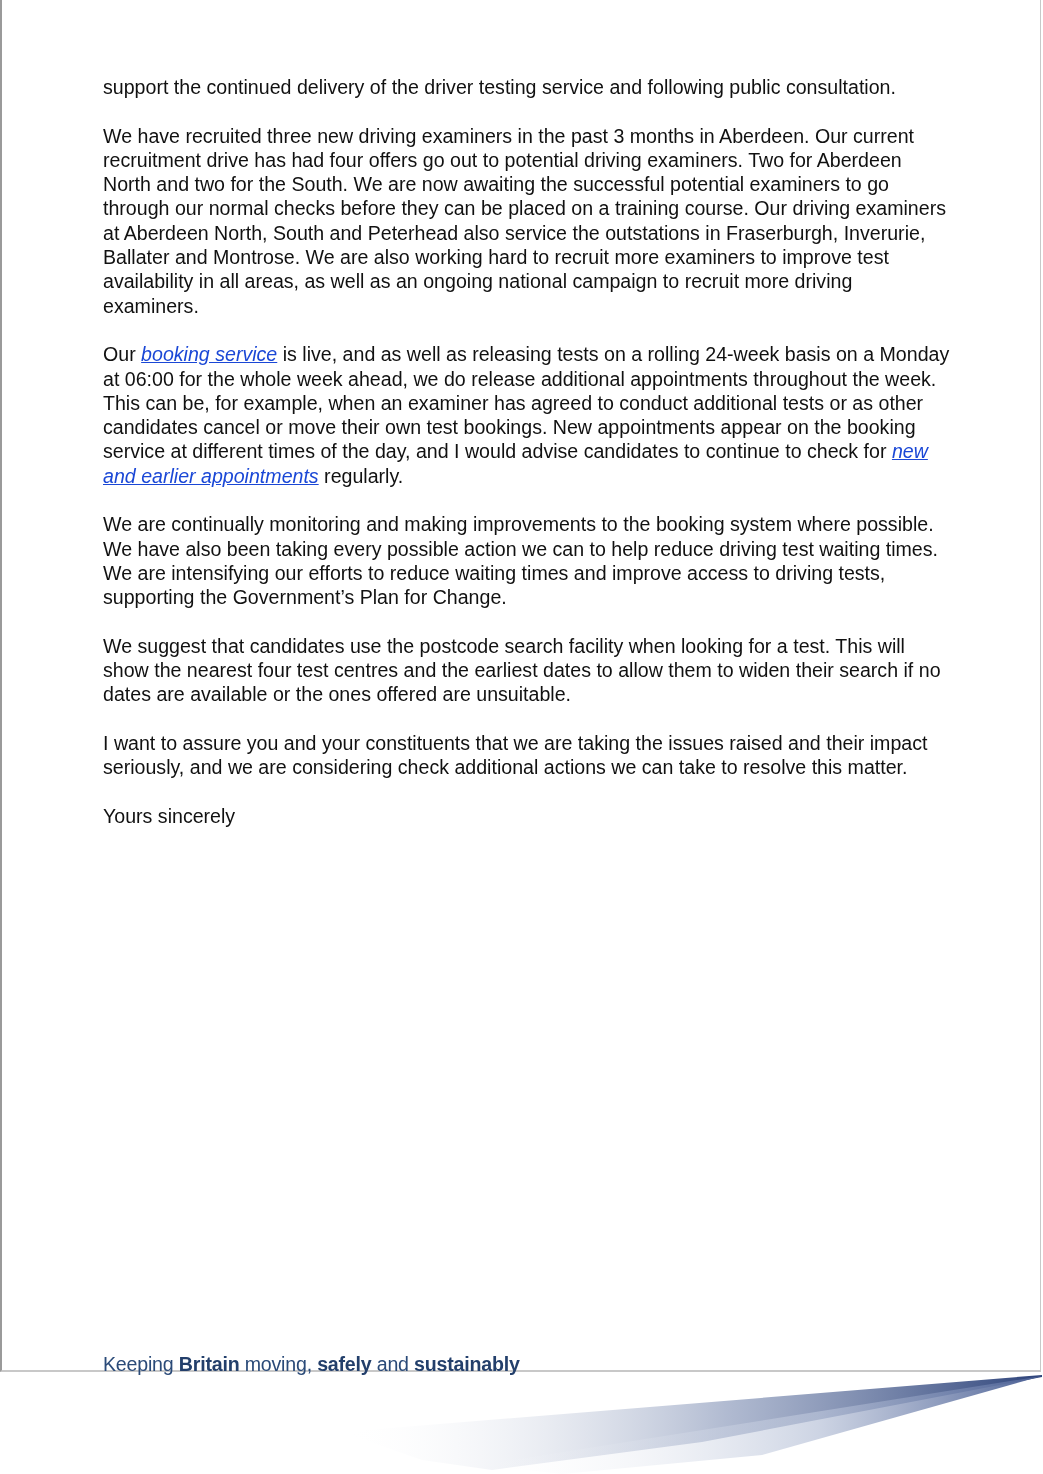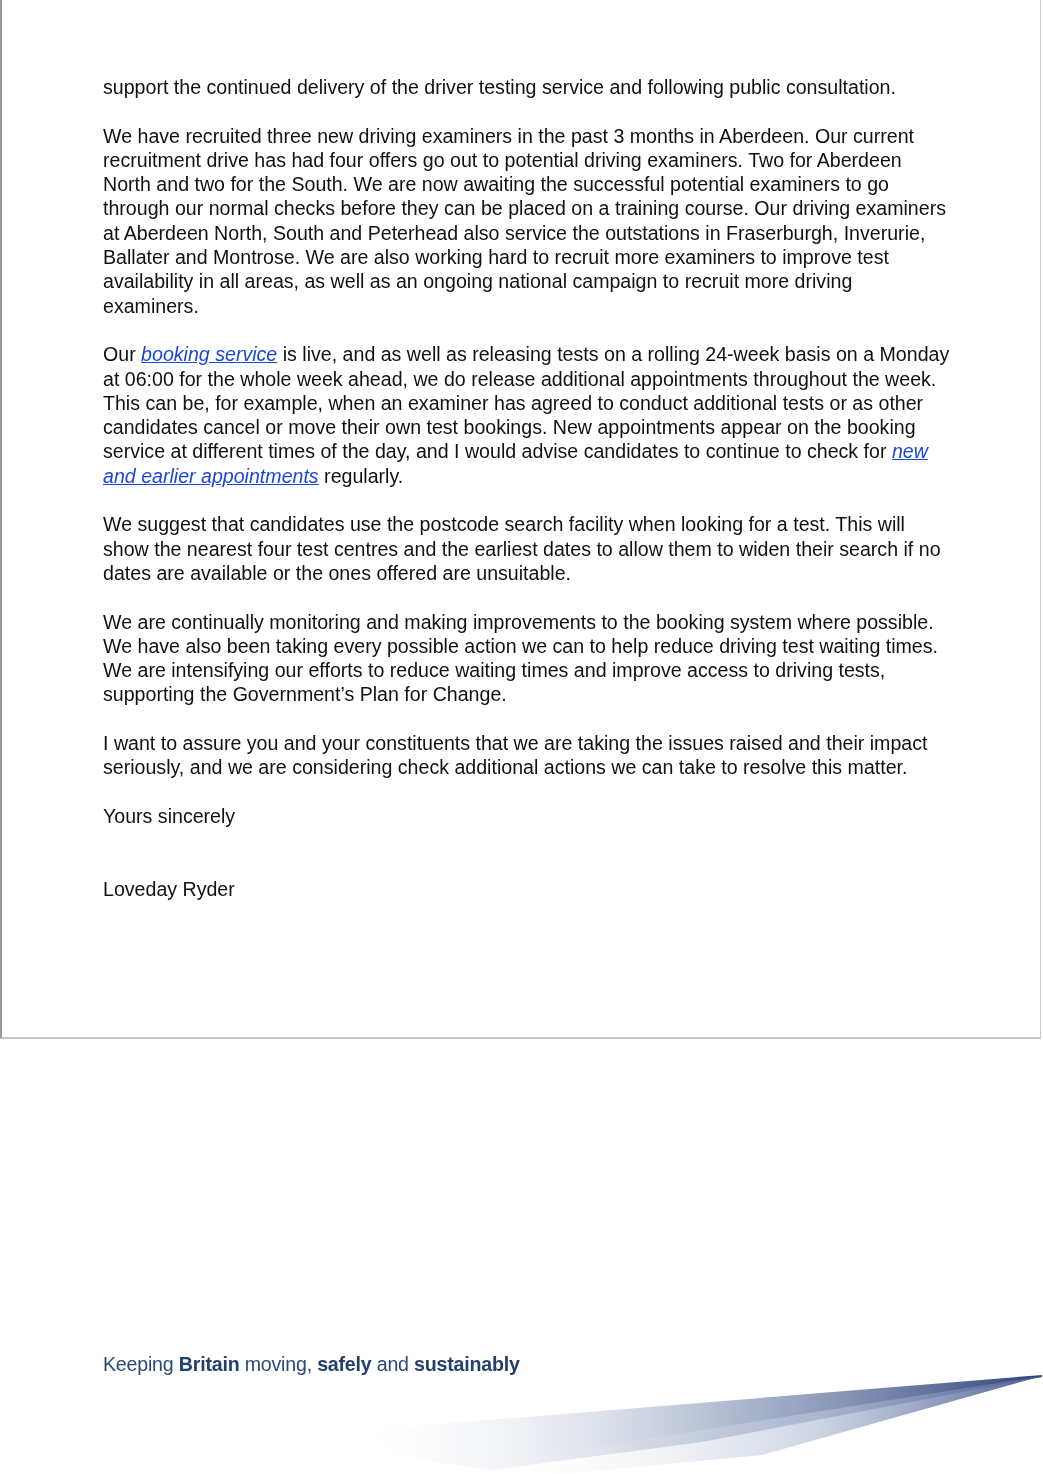--- a/index.html
+++ b/index.html
@@ -1,18 +1,18 @@
 <!DOCTYPE html>
 <html><head>
   <meta charset="utf-8">
   <style>
     html, body { margin: 0; padding: 0; background: #ffffff; }
     body { width: 1043px; height: 1474px; position: relative; overflow: hidden; }
     .page {
-      position: absolute; left: 0; top: 0; width: 1041px; height: 1039px;
+      position: absolute; left: 0; top: 0; width: 1041px; height: 1372px;
       border-left: 2px solid #9a9a9a; border-right: 1px solid #c8c8c8; border-bottom: 2px solid #c8c8c8;
       box-sizing: border-box; background: #fff;
     }
     .body-text {
       position: absolute; left: 101px; top: 75px; width: 850px;
       font-family: "Liberation Sans", sans-serif; font-size: 19.6px; line-height: 24.3px;
       color: #111111;
     }
     .para { margin: 0 0 24.3px 0; }
     .link { color: #1a47d6; text-decoration: underline; cursor: pointer; font-style: italic; }
@@ -28,26 +28,25 @@
   </style>
 </head>
 <body>
 
 <div class="page">
 
   <div class="body-text">
     <p class="para">support the continued delivery of the driver testing service and following public consultation.</p>
     <p class="para">We have recruited three new driving examiners in the past 3 months in Aberdeen. Our current recruitment drive has had four offers go out to potential driving examiners. Two for Aberdeen North and two for the South. We are now awaiting the successful potential examiners to go through our normal checks before they can be placed on a training course. Our driving examiners at Aberdeen North, South and Peterhead also service the outstations in Fraserburgh, Inverurie, Ballater and Montrose. We are also working hard to recruit more examiners to improve test availability in all areas, as well as an ongoing national campaign to recruit more driving examiners.</p>
     <p class="para"><span>Our </span><a class="link">booking service</a><span> is live, and as well as releasing tests on a rolling 24-week basis on a Monday at 06:00 for the whole week ahead, we do release additional appointments throughout the week. This can be, for example, when an examiner has agreed to conduct additional tests or as other candidates cancel or move their own test bookings. New appointments appear on the booking service at different times of the day, and I would advise candidates to continue to check for </span><a class="link">new and earlier appointments</a><span> regularly.</span></p>
+    <p class="para">We are continually monitoring and making improvements to the booking system where possible. We have also been taking every possible action we can to help reduce driving test waiting times. We are intensifying our efforts to reduce waiting times and improve access to driving tests, supporting the Government’s Plan for Change.</p>
     <p class="para">We suggest that candidates use the postcode search facility when looking for a test. This will show the nearest four test centres and the earliest dates to allow them to widen their search if no dates are available or the ones offered are unsuitable.</p>
-    <p class="para">We are continually monitoring and making improvements to the booking system where possible. We have also been taking every possible action we can to help reduce driving test waiting times. We are intensifying our efforts to reduce waiting times and improve access to driving tests, supporting the Government’s Plan for Change.</p>
     <p class="para">I want to assure you and your constituents that we are taking the issues raised and their impact seriously, and we are considering check additional actions we can take to resolve this matter.</p>
     <p class="closing">Yours sincerely</p>
     <p class="para">
-      <span class="sig-name">Loveday Ryder</span>
     </p>
   </div>
 
   <svg class="swoosh" viewBox="0 0 1043 134" preserveAspectRatio="none">
     <defs>
       <linearGradient id="sw1" x1="0" y1="0" x2="1" y2="0">
         <stop offset="0" stop-color="#ffffff" stop-opacity="0"></stop>
         <stop offset="0.55" stop-color="#8f9dbd" stop-opacity="0.7"></stop>
         <stop offset="1" stop-color="#2c4279"></stop>
       </linearGradient>

